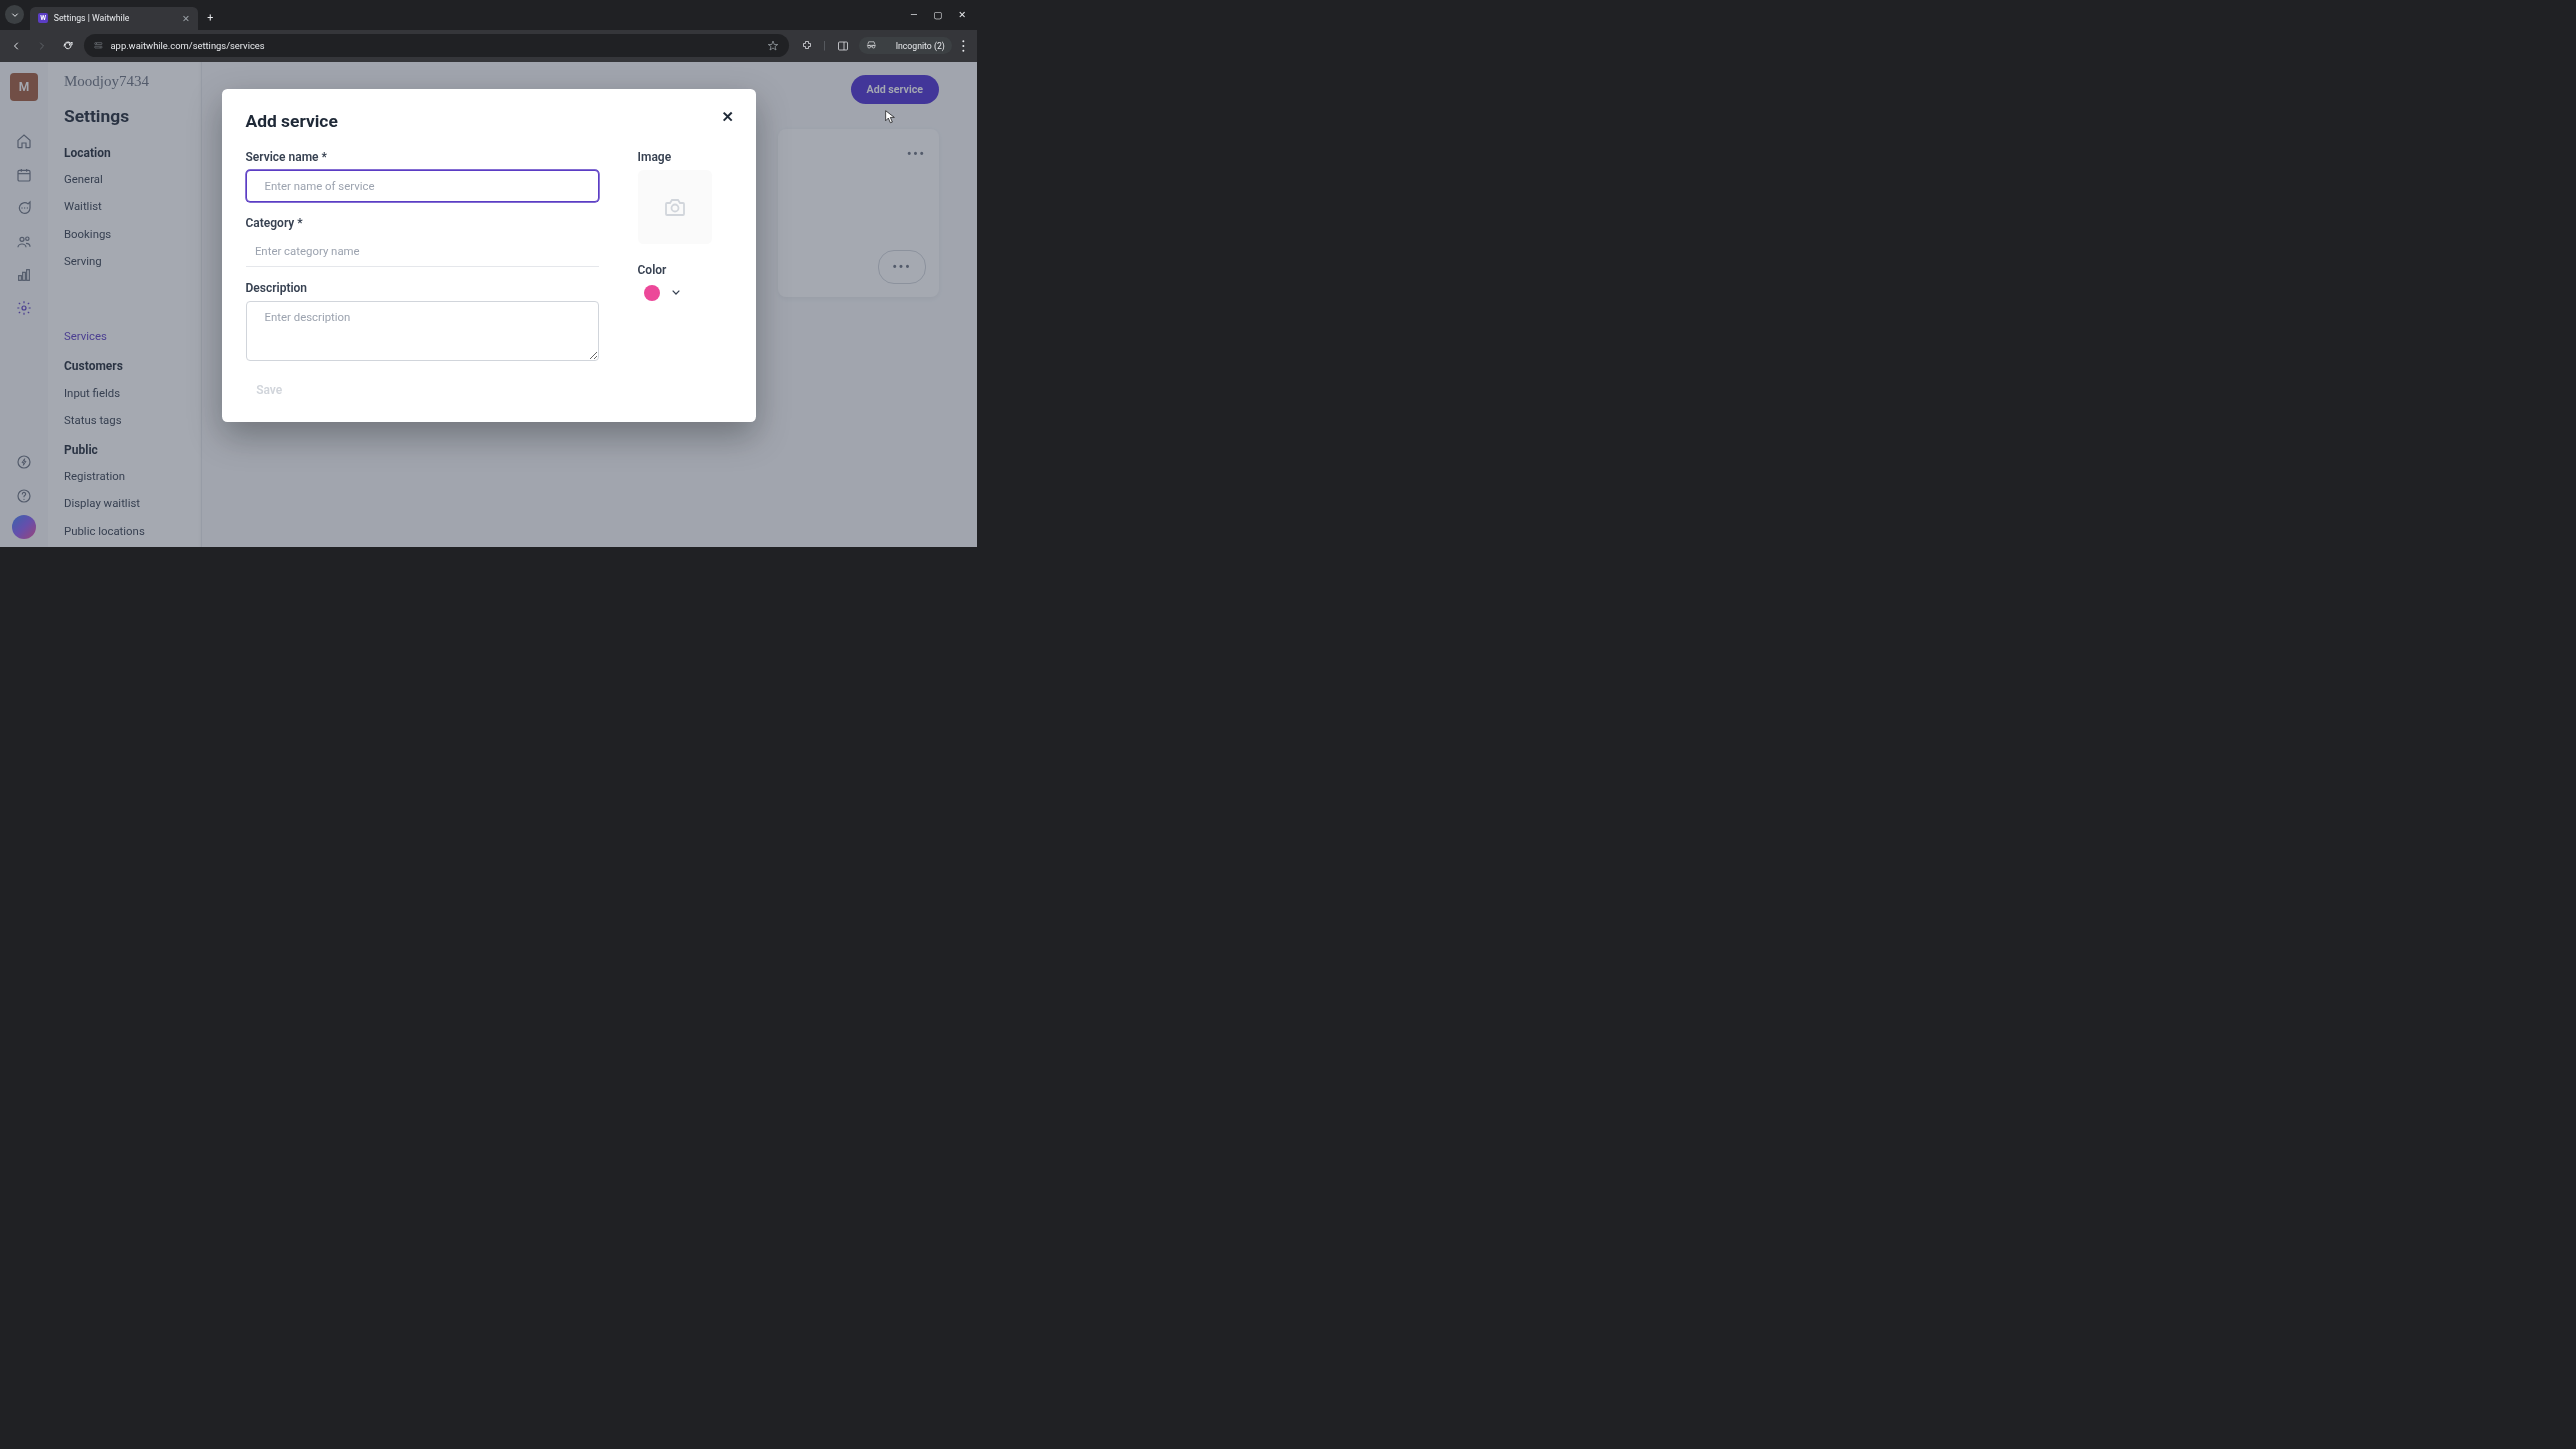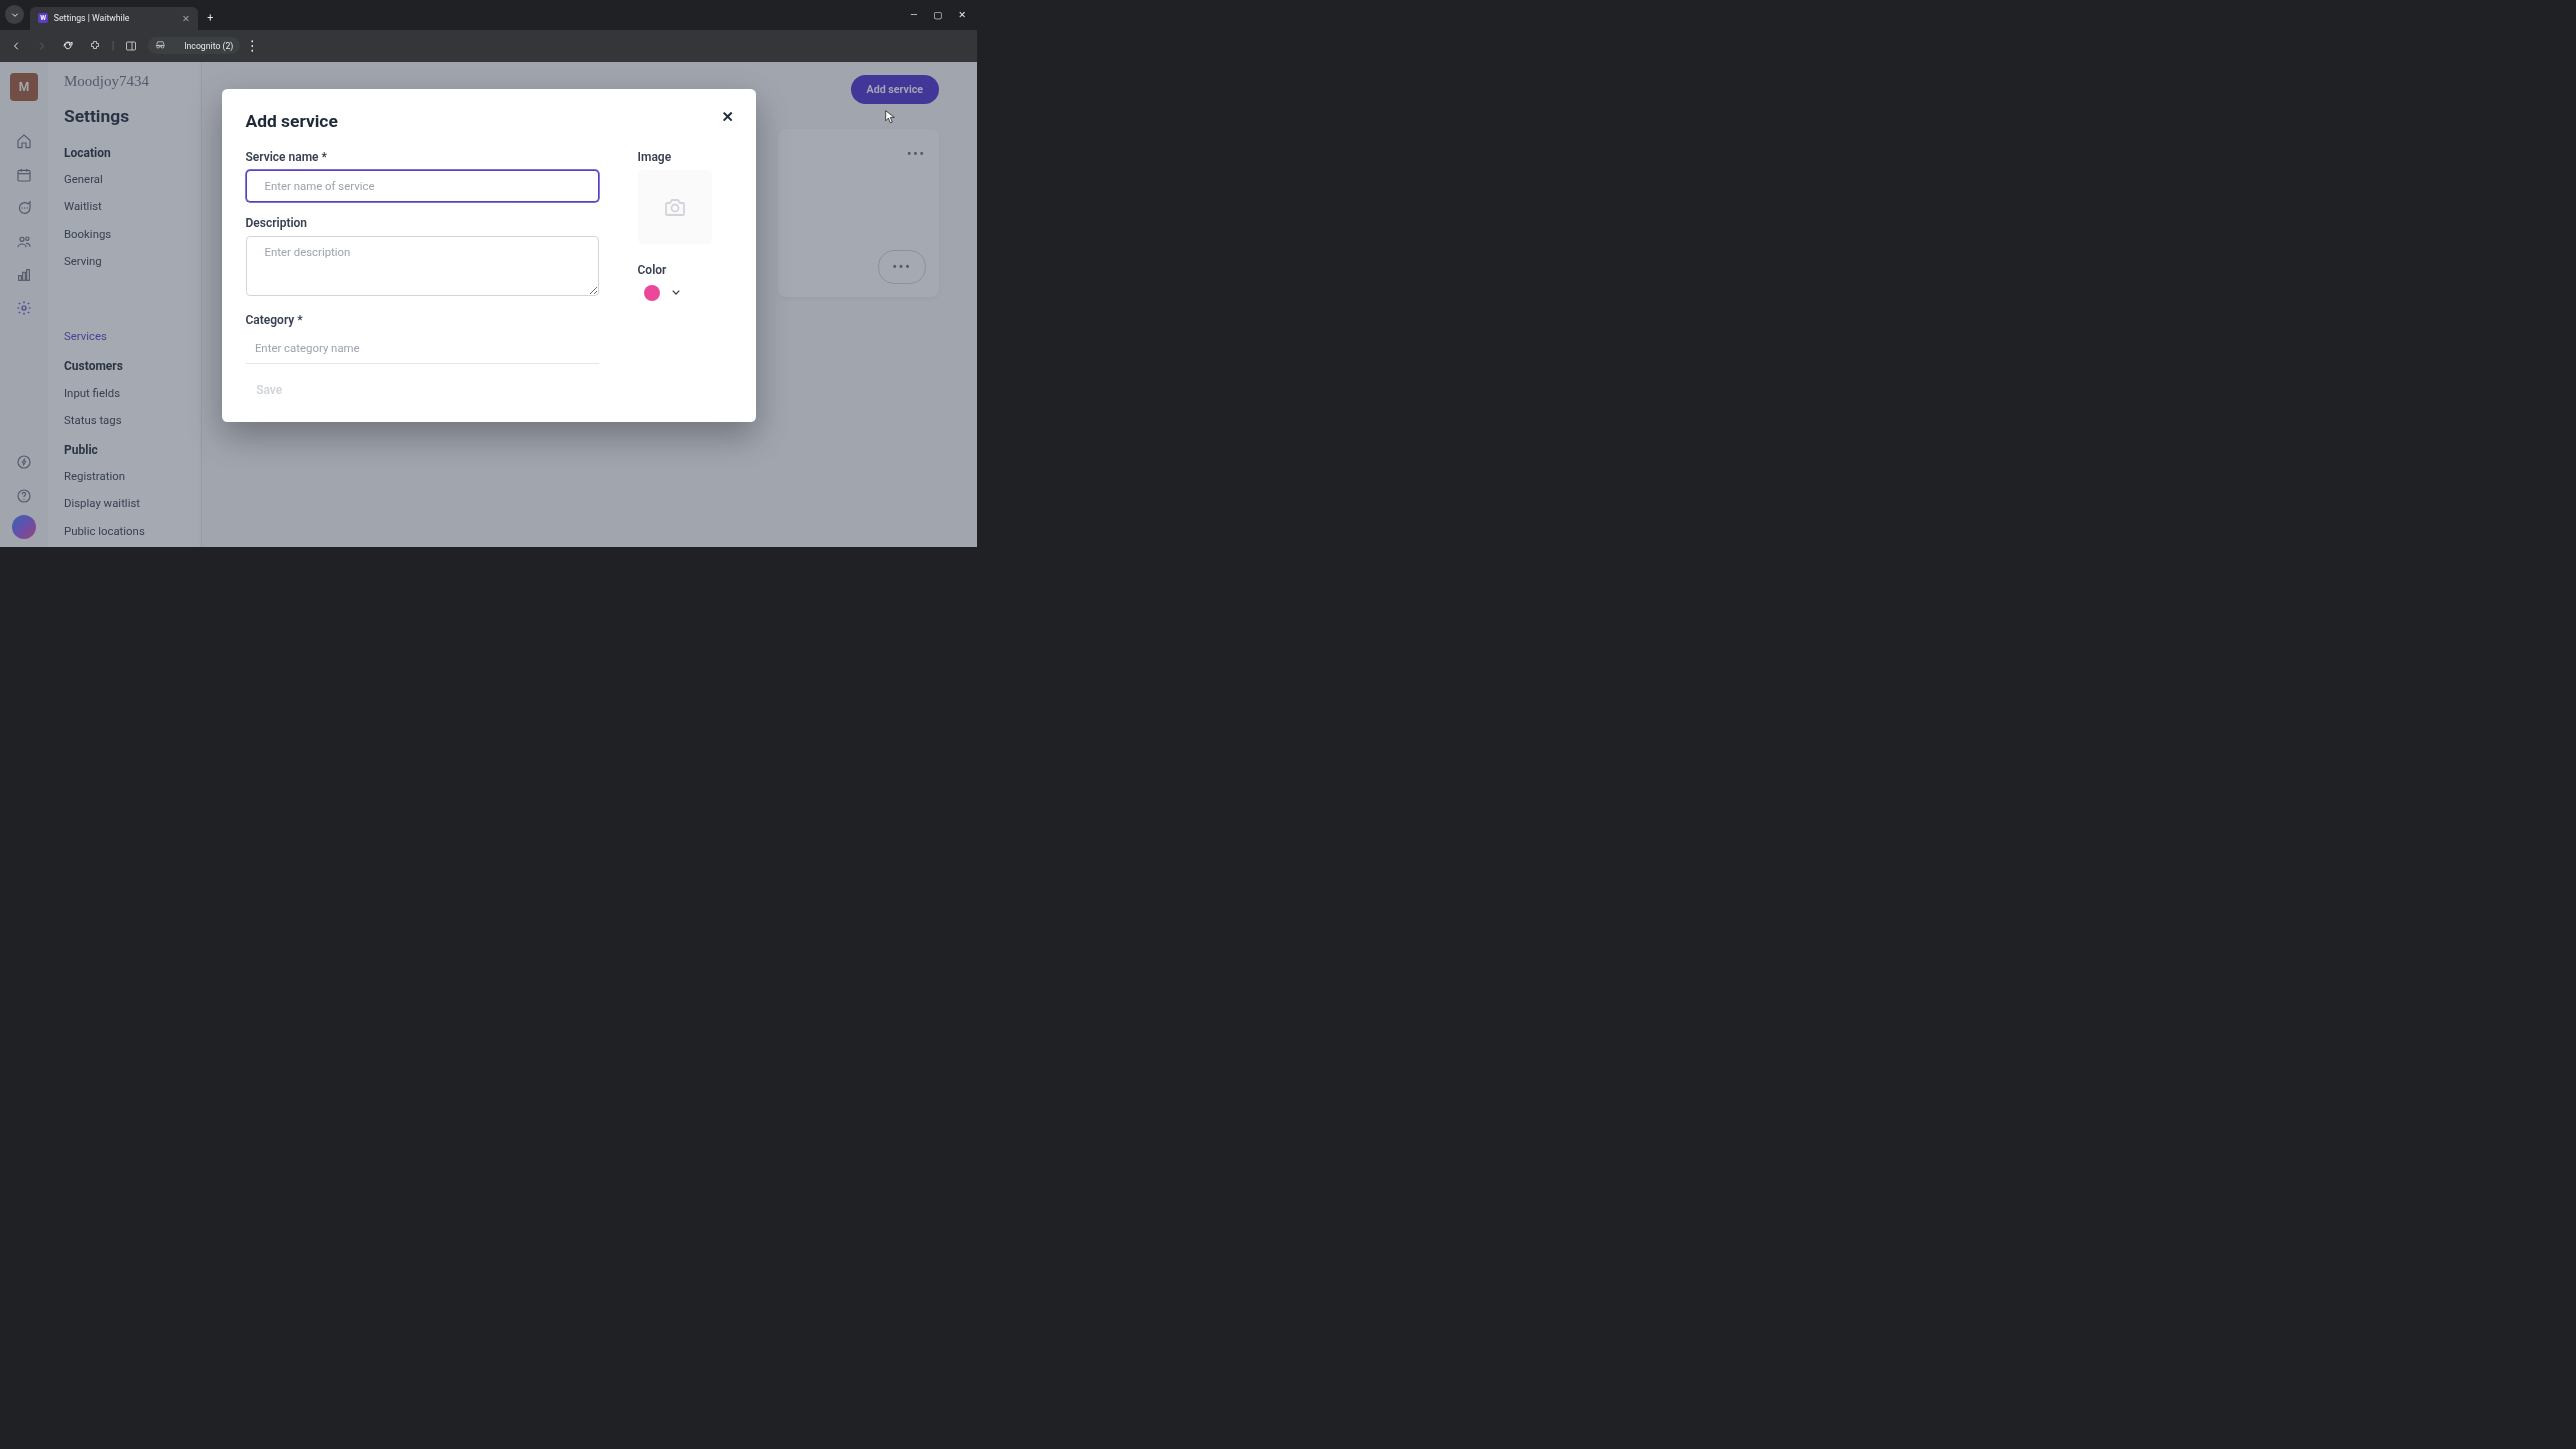--- a/index.html
+++ b/index.html
@@ -105,20 +105,32 @@
   <div class="nav-btn disabled">
     <svg width="12" height="12" viewBox="0 0 24 24">
         <path d="M9 18l6-6-6-6" stroke="currentColor" stroke-width="2" fill="none" stroke-linecap="round"></path>
       </svg>
   </div>
   <div class="nav-btn">
     <svg width="12" height="12" viewBox="0 0 24 24">
         <path d="M4 12a8 8 0 0 1 14-5.3L20 4v6h-6l2.5-2.5A6 6 0 1 0 18 12" stroke="currentColor" stroke-width="2" fill="none" stroke-linecap="round"></path>
       </svg>
   </div>
+  <div class="url-bar">
+    <svg width="10.7" height="10.7" viewBox="0 0 24 24">
+        <rect x="4" y="6" width="16" height="4" rx="1" stroke="#9aa0a6" fill="none"></rect>
+        <rect x="4" y="14" width="16" height="4" rx="1" stroke="#9aa0a6" fill="none"></rect>
+        <circle cx="8" cy="8" r="1" fill="#9aa0a6"></circle>
+        <circle cx="16" cy="16" r="1" fill="#9aa0a6"></circle>
+      </svg>
+    <span class="url-text">app.waitwhile.com/settings/services</span>
+    <svg width="12" height="12" viewBox="0 0 24 24">
+        <path d="M12 2l2.5 7h7l-5.5 4 2 7-6-4-6 4 2-7-5.5-4h7z" stroke="#9aa0a6" fill="none" stroke-width="1.5"></path>
+      </svg>
+  </div>
   <div class="browser-actions">
     <svg width="12" height="12" viewBox="0 0 24 24">
         <path d="M9 3h6v4h4v6h-4v4h-6v-4H5V7h4z" stroke="#e8eaed" fill="none" stroke-width="1.5"></path>
       </svg>
     <span style="color:#5f6368">|</span>
     <svg width="12" height="12" viewBox="0 0 24 24">
         <rect x="3" y="4" width="18" height="16" rx="2" stroke="#e8eaed" fill="none" stroke-width="1.5"></rect>
         <line x1="14" y1="4" x2="14" y2="20" stroke="#e8eaed" stroke-width="1.5"></line>
       </svg>
     <div class="incognito-badge">
@@ -231,26 +243,26 @@
     <div class="modal">
       <div class="modal-title">Add service</div>
       <div class="modal-close">✕</div>
       <div class="modal-body">
         <div class="form-left">
           <div class="form-group">
             <label class="form-label">Service name *</label>
             <input class="form-input focused" placeholder="Enter name of service" style="">
           </div>
           <div class="form-group">
+            <label class="form-label">Category *</label>
+            <input class="form-input borderless" placeholder="Enter category name" style="">
+          </div>
+          <div class="form-group">
             <label class="form-label">Description</label>
             <textarea class="form-input" placeholder="Enter description" style=""></textarea>
-          </div>
-          <div class="form-group">
-            <label class="form-label">Category *</label>
-            <input class="form-input borderless" placeholder="Enter category name" style="">
           </div>
           <div class="save-btn">Save</div>
         </div>
         <div class="form-right">
           <label class="form-label">Image</label>
           <div class="image-upload">
             <svg class="camera-icon" width="24" height="24" viewBox="0 0 24 24">
                 <path d="M4 8h3l2-3h6l2 3h3a1 1 0 0 1 1 1v10a1 1 0 0 1-1 1H4a1 1 0 0 1-1-1V9a1 1 0 0 1 1-1z" stroke="currentColor" fill="none" stroke-width="1.8"></path>
                 <circle cx="12" cy="13" r="3.5" stroke="currentColor" fill="none" stroke-width="1.8"></circle>
               </svg>

